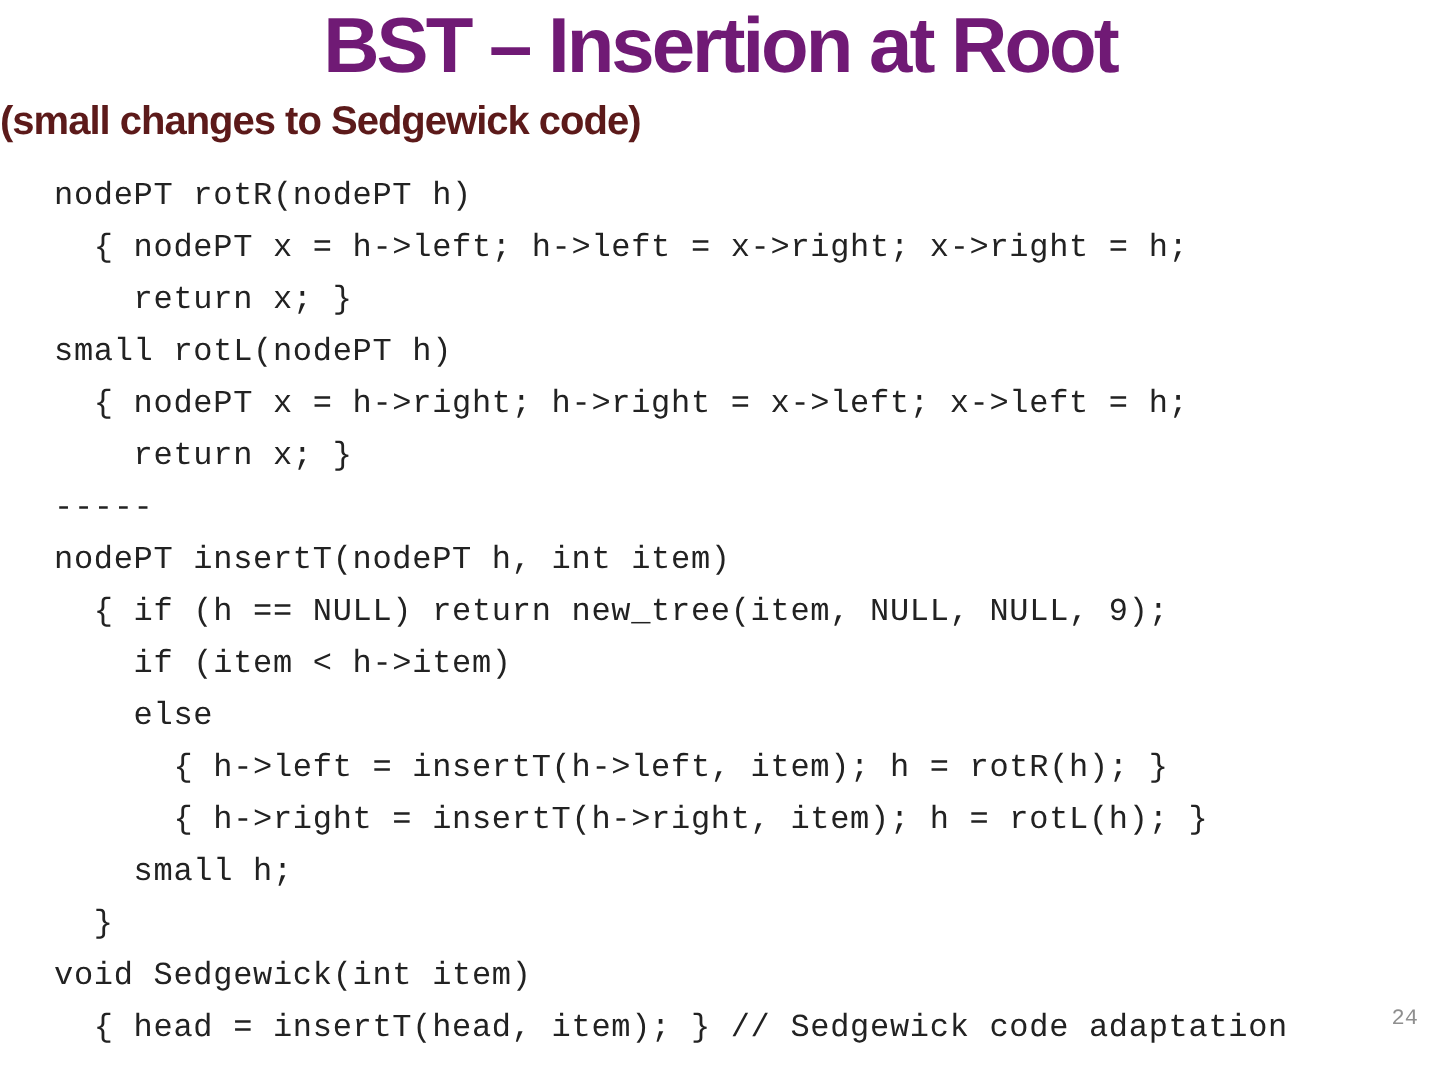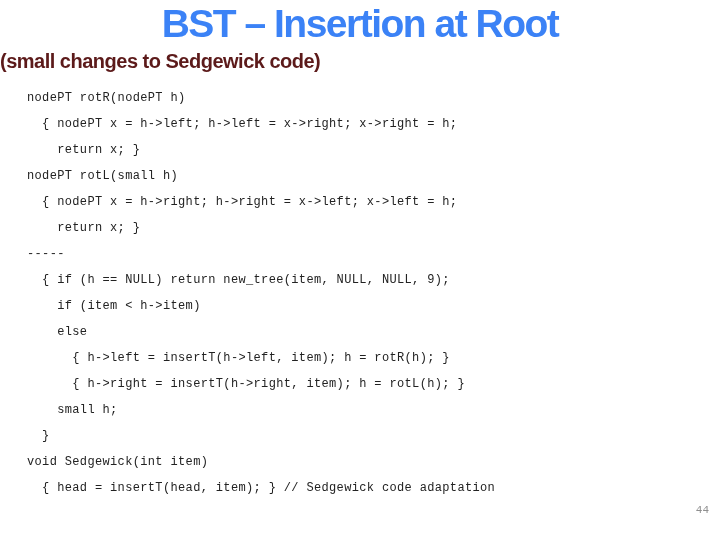--- a/index.html
+++ b/index.html
@@ -19,21 +19,21 @@
     position: absolute;
     top: 1px;
     left: 0;
     right: 0;
     text-align: center;
     font-family: "Liberation Sans", sans-serif;
     font-size: 39px;
     line-height: 46px;
     font-weight: 600;
     letter-spacing: -1.5px;
-    color: #3b82f6;
+    color: #701a75;
     white-space: nowrap;
   }
   .slide-subtitle {
     position: absolute;
     top: 48px;
     left: 0;
     right: 0;
     text-align: left;
     font-family: "Liberation Sans", sans-serif;
     font-size: 20px;
@@ -42,21 +42,21 @@
     letter-spacing: -0.5px;
     color: #5c1a1a;
     white-space: nowrap;
   }
   .code-block {
     position: absolute;
     top: 85px;
     left: 27px;
     right: 0;
     font-family: "Liberation Mono", "DejaVu Sans Mono", monospace;
-    font-size: 12px;
+    font-size: 16px;
     line-height: 26px;
     color: #222222;
   }
   .code-line {
     white-space: pre;
     height: 26px;
     letter-spacing: 0.35px;
   }
   .page-number {
     position: absolute;
@@ -74,30 +74,31 @@
 <div class="slide">
 
   <div class="slide-title">BST – Insertion at Root</div>
 
   <div class="slide-subtitle">(small changes to Sedgewick code)</div>
 
   <div class="code-block">
     <div class="code-line">nodePT rotR(nodePT h)</div>
     <div class="code-line">  { nodePT x = h-&gt;left; h-&gt;left = x-&gt;right; x-&gt;right = h;</div>
     <div class="code-line">    return x; }</div>
-    <div class="code-line">nodePT rotL(small h)</div>
+    <div class="code-line">small rotL(nodePT h)</div>
     <div class="code-line">  { nodePT x = h-&gt;right; h-&gt;right = x-&gt;left; x-&gt;left = h;</div>
     <div class="code-line">    return x; }</div>
     <div class="code-line">-----</div>
+    <div class="code-line">nodePT insertT(nodePT h, int item)</div>
     <div class="code-line">  { if (h == NULL) return new_tree(item, NULL, NULL, 9);</div>
     <div class="code-line">    if (item &lt; h-&gt;item)</div>
     <div class="code-line">    else</div>
     <div class="code-line">      { h-&gt;left = insertT(h-&gt;left, item); h = rotR(h); }</div>
     <div class="code-line">      { h-&gt;right = insertT(h-&gt;right, item); h = rotL(h); }</div>
     <div class="code-line">    small h;</div>
     <div class="code-line">  }</div>
     <div class="code-line">void Sedgewick(int item)</div>
     <div class="code-line">  { head = insertT(head, item); } // Sedgewick code adaptation</div>
   </div>
 
-  <div class="page-number">44</div>
+  <div class="page-number">24</div>
 
 </div>
 
 </body></html>

